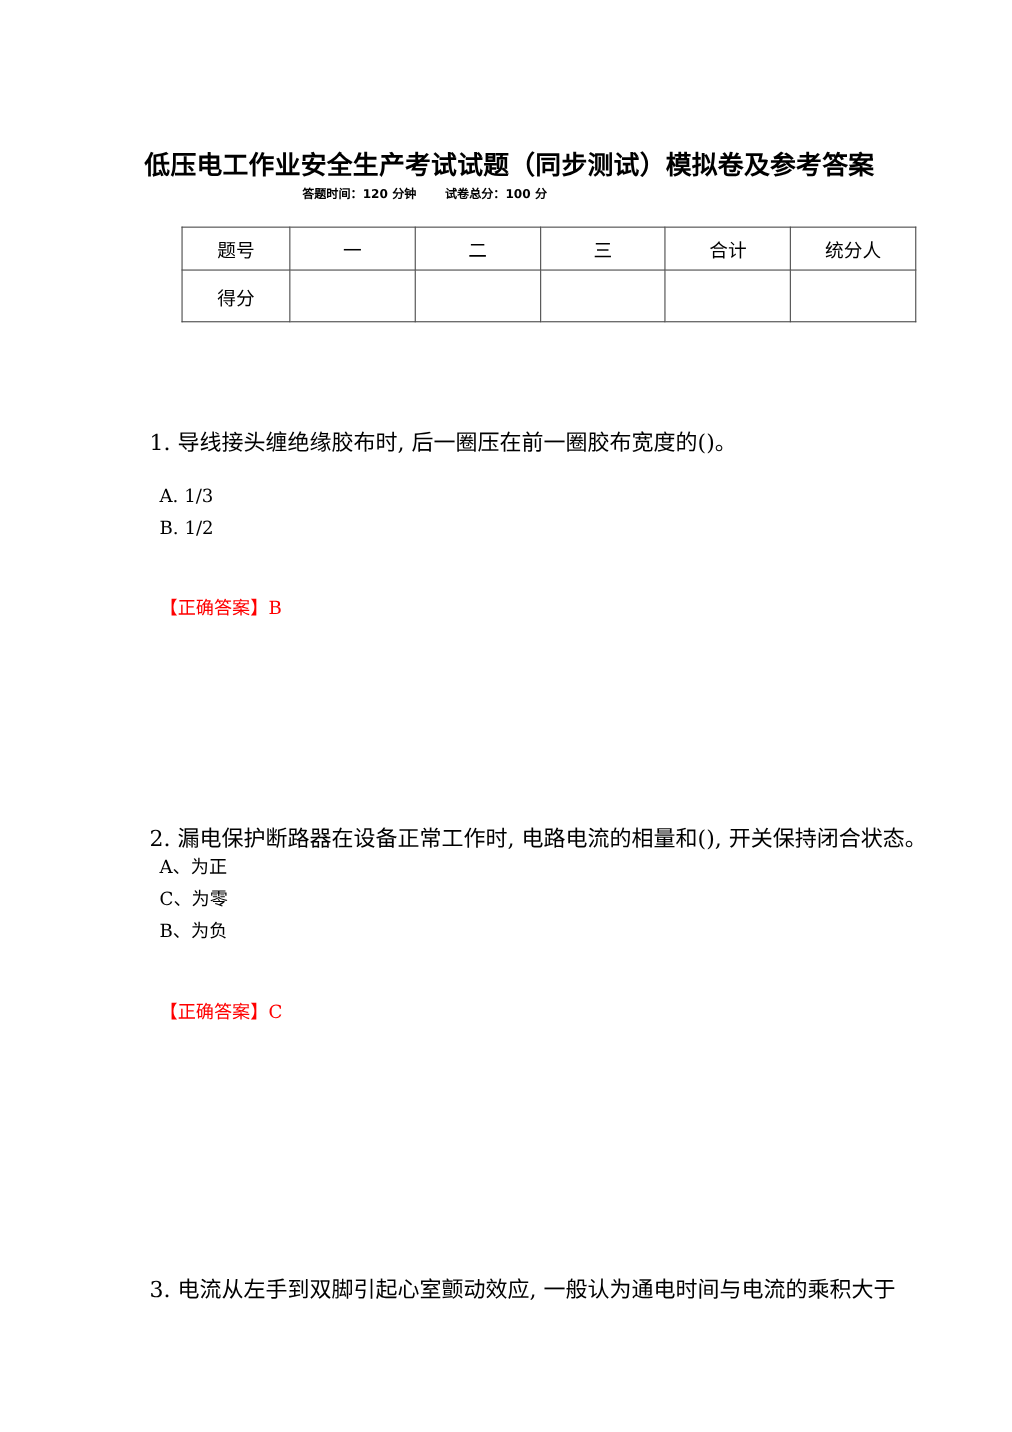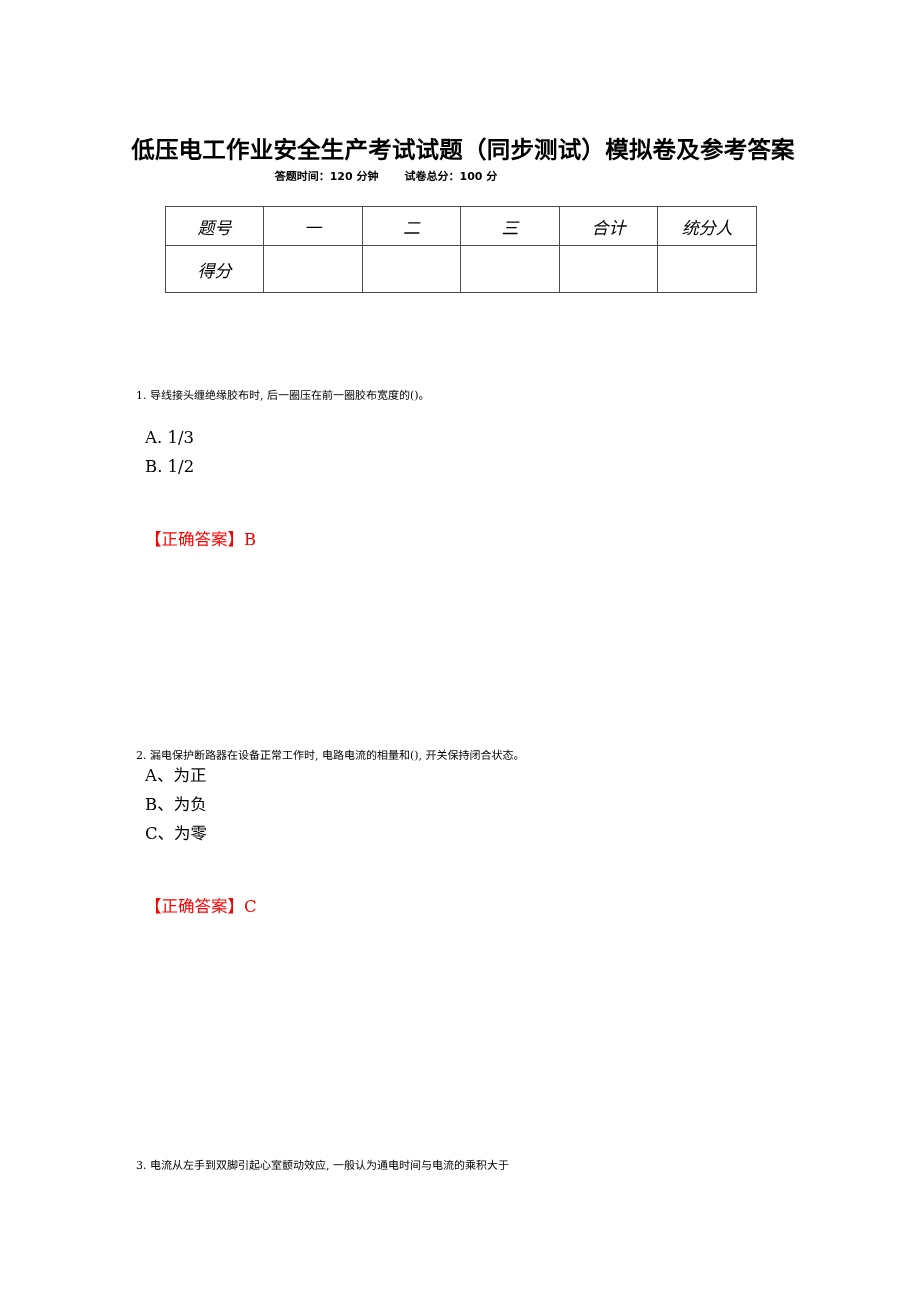--- a/index.html
+++ b/index.html
@@ -58,23 +58,22 @@
 
   
   .score-table-wrap {
     position: absolute;
     left: 165px;
     top: 206px;
     width: 592px;
   }
   table.score-table {
     border-collapse: collapse;
-    width: 592px;
+    width: 668px;
     table-layout: fixed;
-    font-style: italic;
   }
   table.score-table td {
     border: 1px solid #4a4a4a;
     text-align: center;
     vertical-align: middle;
     font-family: "DejaVu Serif", "Liberation Serif", serif;
     font-size: 17px;
     color: #000;
     padding: 0;
   }
@@ -94,21 +93,21 @@
     white-space: nowrap;
   }
 
   
   .question-block {
     position: absolute;
     left: 136px;
     width: 740px;
   }
   .q-stem {
-    font-size: 11px;
+    font-size: 20px;
     line-height: 1.45;
     white-space: nowrap;
     margin: 0;
   }
   .q-option {
     font-size: 16.5px;
     line-height: 1.45;
     margin: 0;
     padding-left: 9px;
     white-space: nowrap;
@@ -175,22 +174,22 @@
   <div class="question-block" id="question-1">
     <p class="q-stem">1. 导线接头缠绝缘胶布时, 后一圈压在前一圈胶布宽度的()。</p>
     <p class="q-option opt-1">A. 1/3</p>
     <p class="q-option opt-gap">B. 1/2</p>
     <p class="q-answer ans"><span>【正确答案】</span><span class="ans-letter">B</span></p>
   </div>
 
   <div class="question-block" id="question-2">
     <p class="q-stem">2. 漏电保护断路器在设备正常工作时, 电路电流的相量和(), 开关保持闭合状态。</p>
     <p class="q-option opt-1">A、为正</p>
+    <p class="q-option opt-gap">C、为零</p>
     <p class="q-option opt-gap">B、为负</p>
-    <p class="q-option opt-gap">C、为零</p>
     <p class="q-answer ans"><span>【正确答案】</span><span class="ans-letter">C</span></p>
   </div>
 
   <div class="question-block" id="question-3">
     <p class="q-stem">3. 电流从左手到双脚引起心室颤动效应, 一般认为通电时间与电流的乘积大于</p>
   </div>
 
 </div>
 
 </body></html>

